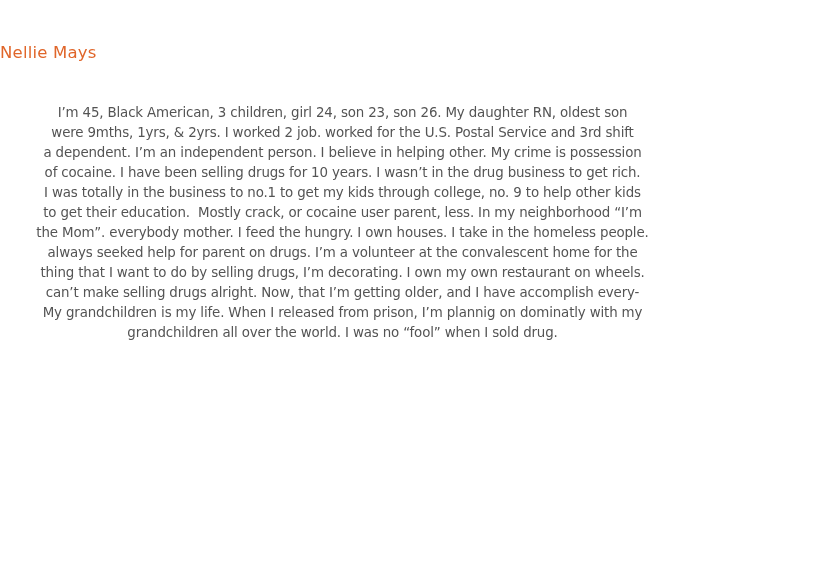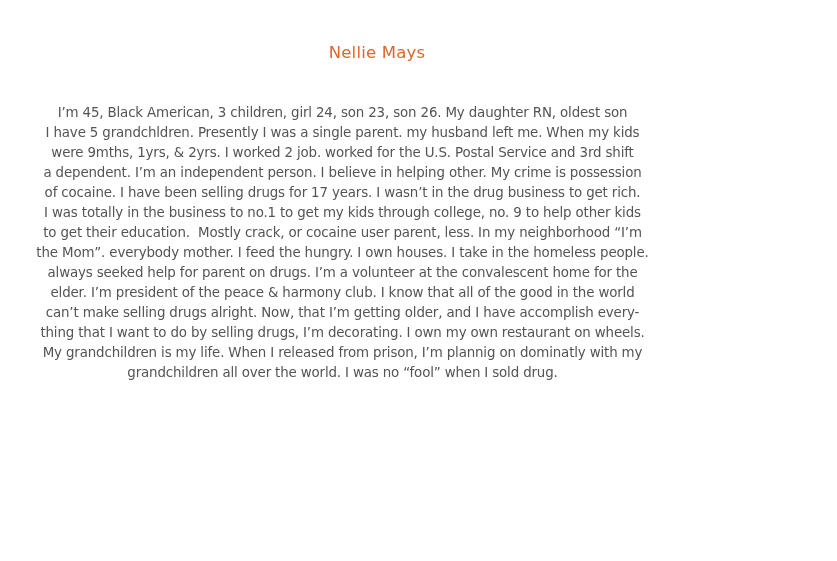--- a/index.html
+++ b/index.html
@@ -12,21 +12,20 @@
       height: 561px;
       position: relative;
       overflow: hidden;
       font-family: "DejaVu Sans", sans-serif;
     }
     .title {
       position: absolute;
       top: 43px;
       left: 0;
       width: 754px;
-      text-align: center;
       font-size: 16.5px;
       letter-spacing: 0.2px;
       color: #e0662a;
       font-family: "DejaVu Sans", sans-serif;
     }
     .body-text {
       position: absolute;
       top: 103px;
       left: 0;
       width: 685px;
@@ -42,26 +41,24 @@
       white-space: pre;
     }
   </style>
 </head>
 <body>
 
 <h1 class="title" style="margin:0;font-weight:normal;">Nellie Mays</h1>
 
 <div class="body-text">
   <span class="line">I’m 45, Black American, 3 children, girl 24, son 23, son 26. My daughter RN, oldest son</span>
-  <span class="line">I have 5 grandchldren. Presently I was a single parent. my husband left me. When my kids</span>
   <span class="line">were 9mths, 1yrs, &amp; 2yrs. I worked 2 job. worked for the U.S. Postal Service and 3rd shift</span>
   <span class="line">a dependent. I’m an independent person. I believe in helping other. My crime is possession</span>
-  <span class="line">of cocaine. I have been selling drugs for 17 years. I wasn’t in the drug business to get rich.</span>
+  <span class="line">of cocaine. I have been selling drugs for 10 years. I wasn’t in the drug business to get rich.</span>
   <span class="line">I was totally in the business to no.1 to get my kids through college, no. 9 to help other kids</span>
   <span class="line">to get their education.  Mostly crack, or cocaine user parent, less. In my neighborhood “I’m</span>
   <span class="line">the Mom”. everybody mother. I feed the hungry. I own houses. I take in the homeless people.</span>
   <span class="line">always seeked help for parent on drugs. I’m a volunteer at the convalescent home for the</span>
-  <span class="line">elder. I’m president of the peace &amp; harmony club. I know that all of the good in the world</span>
+  <span class="line">thing that I want to do by selling drugs, I’m decorating. I own my own restaurant on wheels.</span>
   <span class="line">can’t make selling drugs alright. Now, that I’m getting older, and I have accomplish every-</span>
-  <span class="line">thing that I want to do by selling drugs, I’m decorating. I own my own restaurant on wheels.</span>
   <span class="line">My grandchildren is my life. When I released from prison, I’m plannig on dominatly with my</span>
   <span class="line">grandchildren all over the world. I was no “fool” when I sold drug.</span>
 </div>
 
 </body></html>

